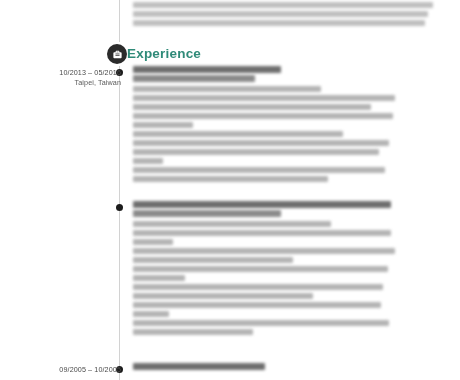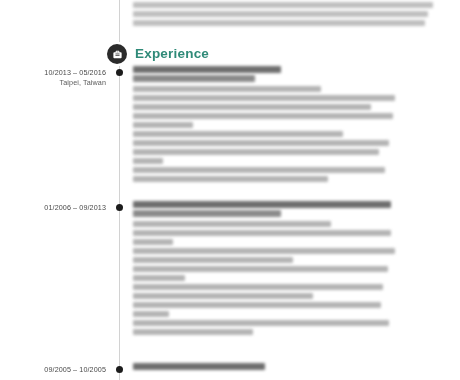--- a/index.html
+++ b/index.html
@@ -34,21 +34,21 @@
     background: #ffffff;
   }
 
   
   .section-header {
     position: absolute;
     left: 107px;
     top: 44px;
     display: flex;
     align-items: center;
-    gap: 8px;
+    gap: 0;
   }
   .section-icon {
     width: 20px;
     height: 20px;
     border-radius: 50%;
     background: #2b2b2b;
     display: flex;
     align-items: center;
     justify-content: center;
     flex: 0 0 auto;
@@ -68,21 +68,21 @@
   .dot {
     position: absolute;
     left: 116px;
     width: 7px;
     height: 7px;
     border-radius: 50%;
     background: #1c1c1c;
   }
   .meta {
     position: absolute;
-    left: 1px;
+    left: 16px;
     width: 105px;
     text-align: right;
     font-size: 7.2px;
     line-height: 10px;
     color: #4a4a4a;
     letter-spacing: 0.1px;
   }
   .meta .loc { color: #5a5a5a; }
 
   
@@ -154,21 +154,20 @@
         <div class="ln" style="width: 256px;"></div>
         <div class="ln" style="width: 246px;"></div>
         <div class="ln" style="width: 30px;"></div>
         <div class="ln" style="width: 252px;"></div>
         <div class="ln" style="width: 195px;"></div>
       </div>
     </div>
     <div class="entry">
       <div class="dot" style="top: 204px;"></div>
       <div class="meta" style="top: 203px;">
-        <div>01/2006 – 09/2013</div>
       </div>
       <div class="body-block" style="top: 201px;">
         <div class="ln title" style="width: 258px;"></div>
         <div class="ln sub" style="width: 148px;"></div>
         <div class="ln" style="width: 198px;"></div>
         <div class="ln" style="width: 258px;"></div>
         <div class="ln" style="width: 40px;"></div>
         <div class="ln" style="width: 262px;"></div>
         <div class="ln" style="width: 160px;"></div>
         <div class="ln" style="width: 255px;"></div>

